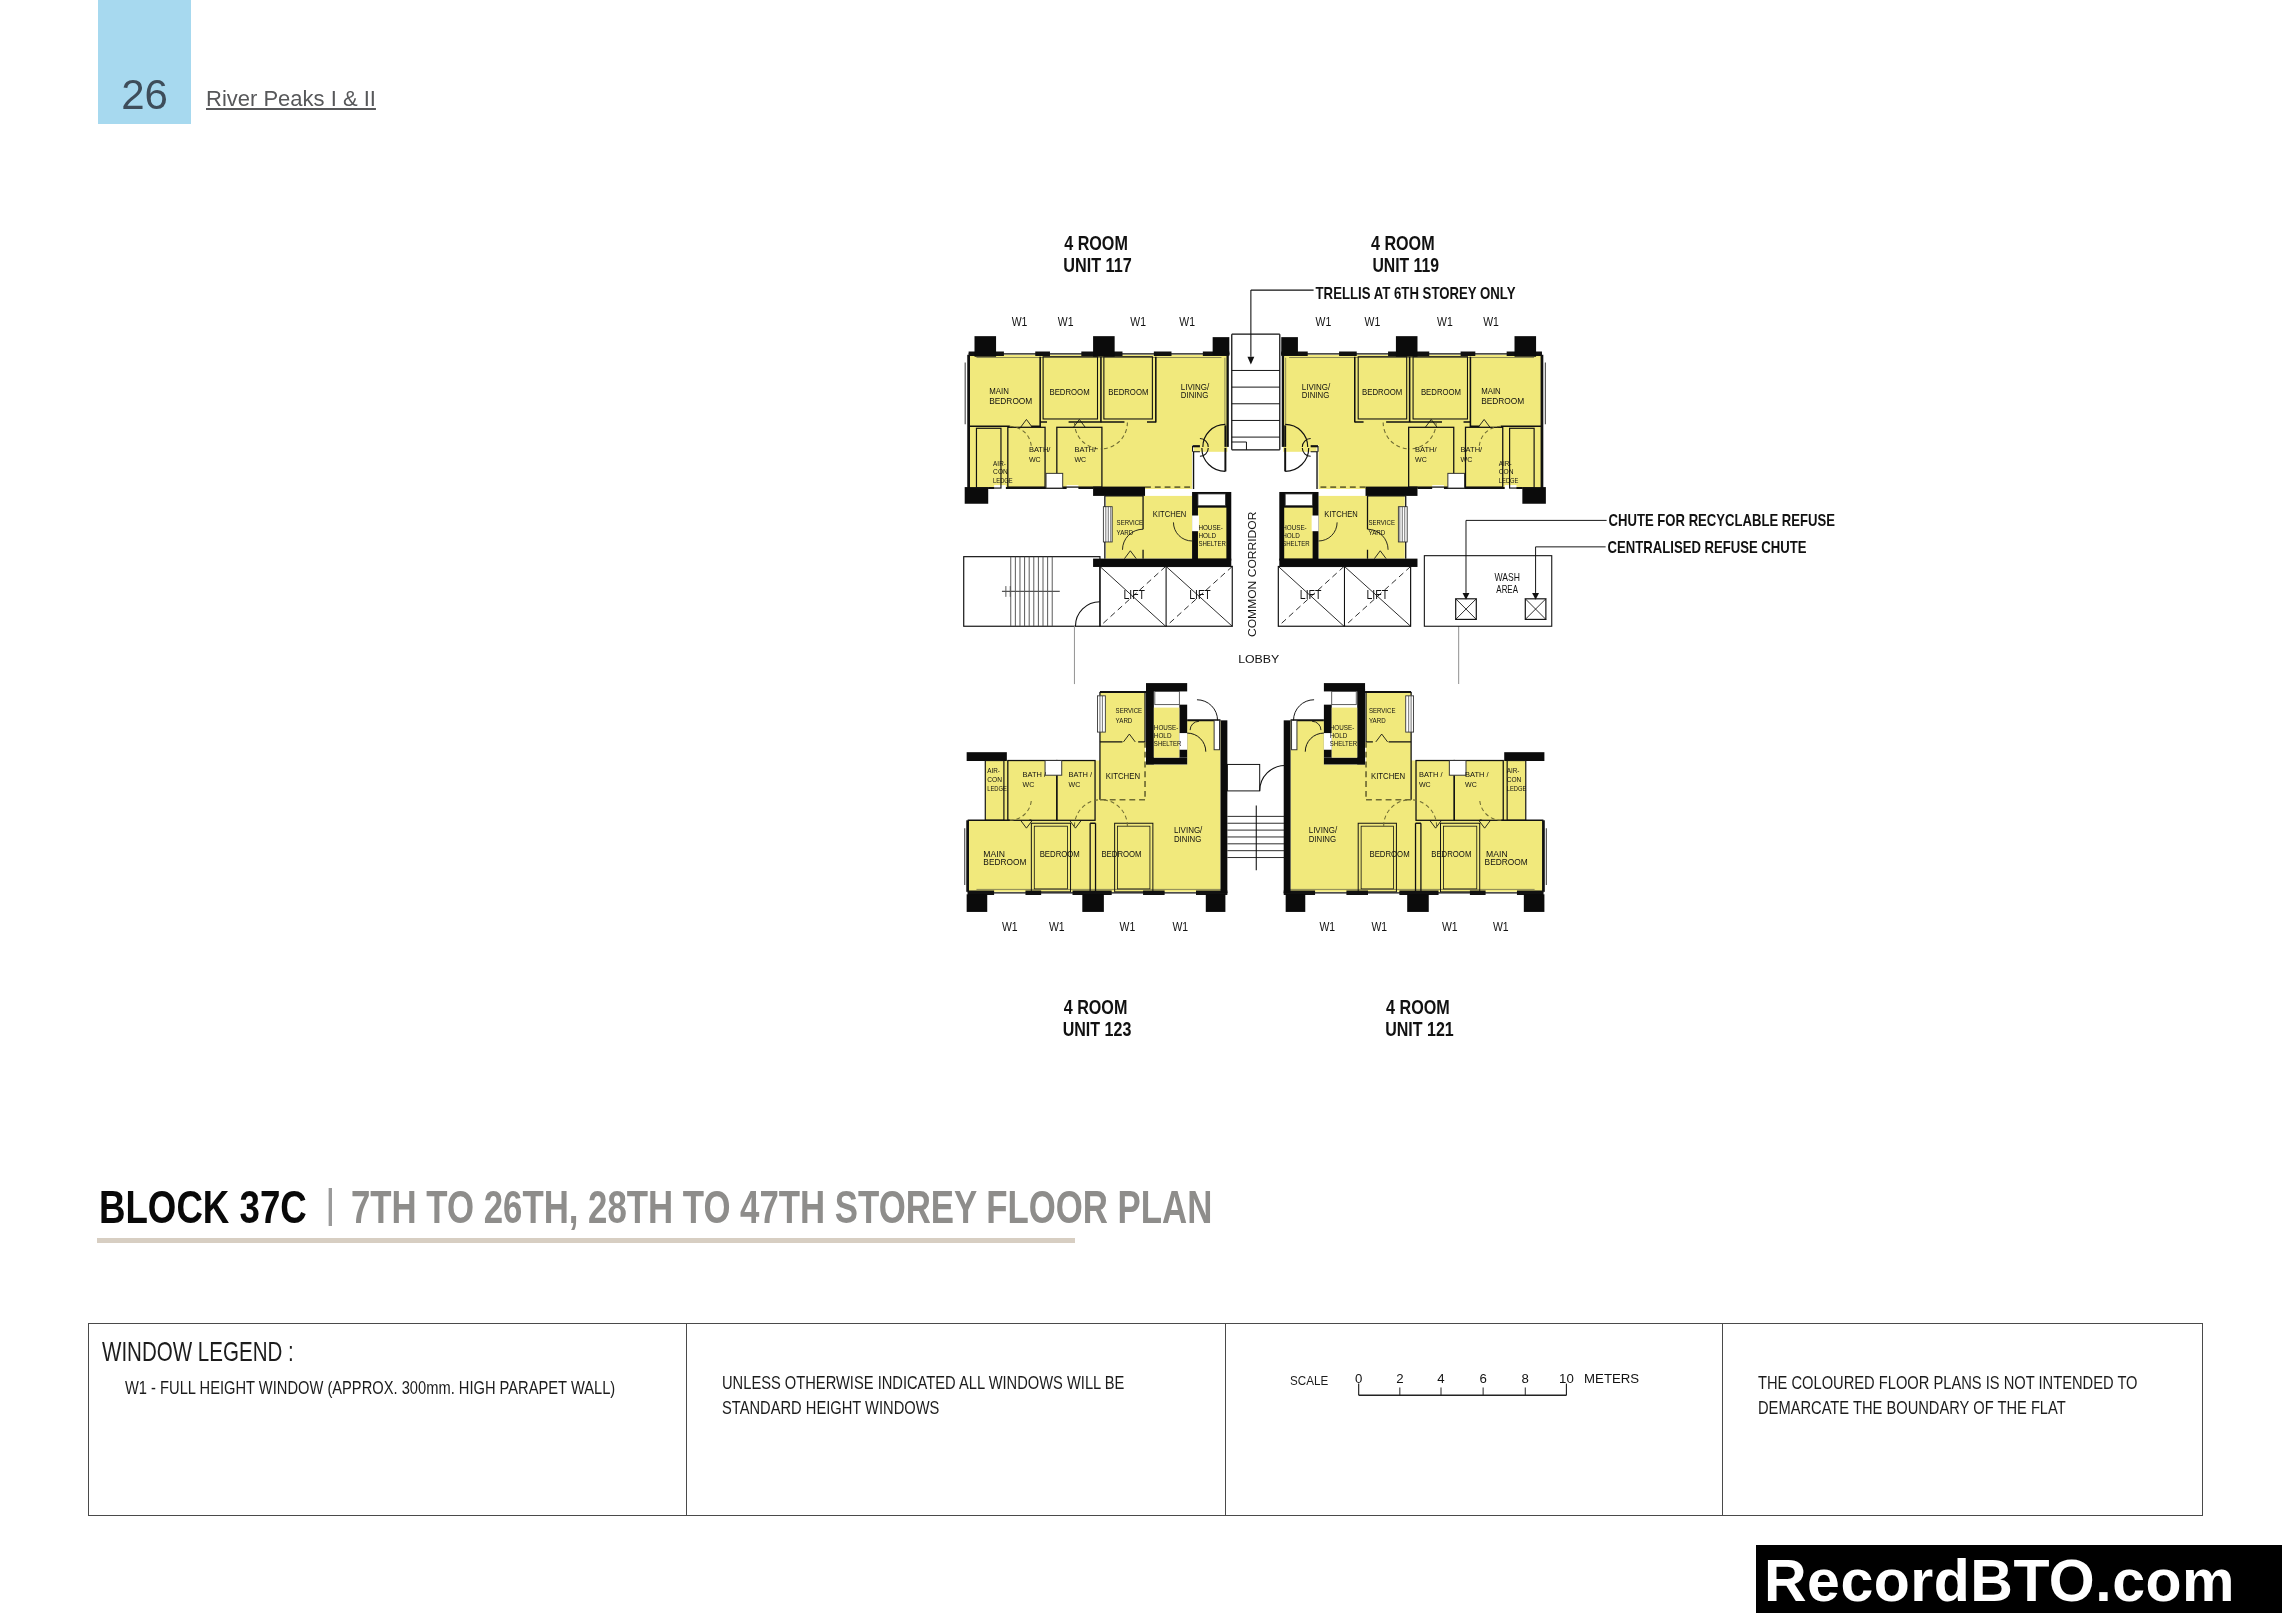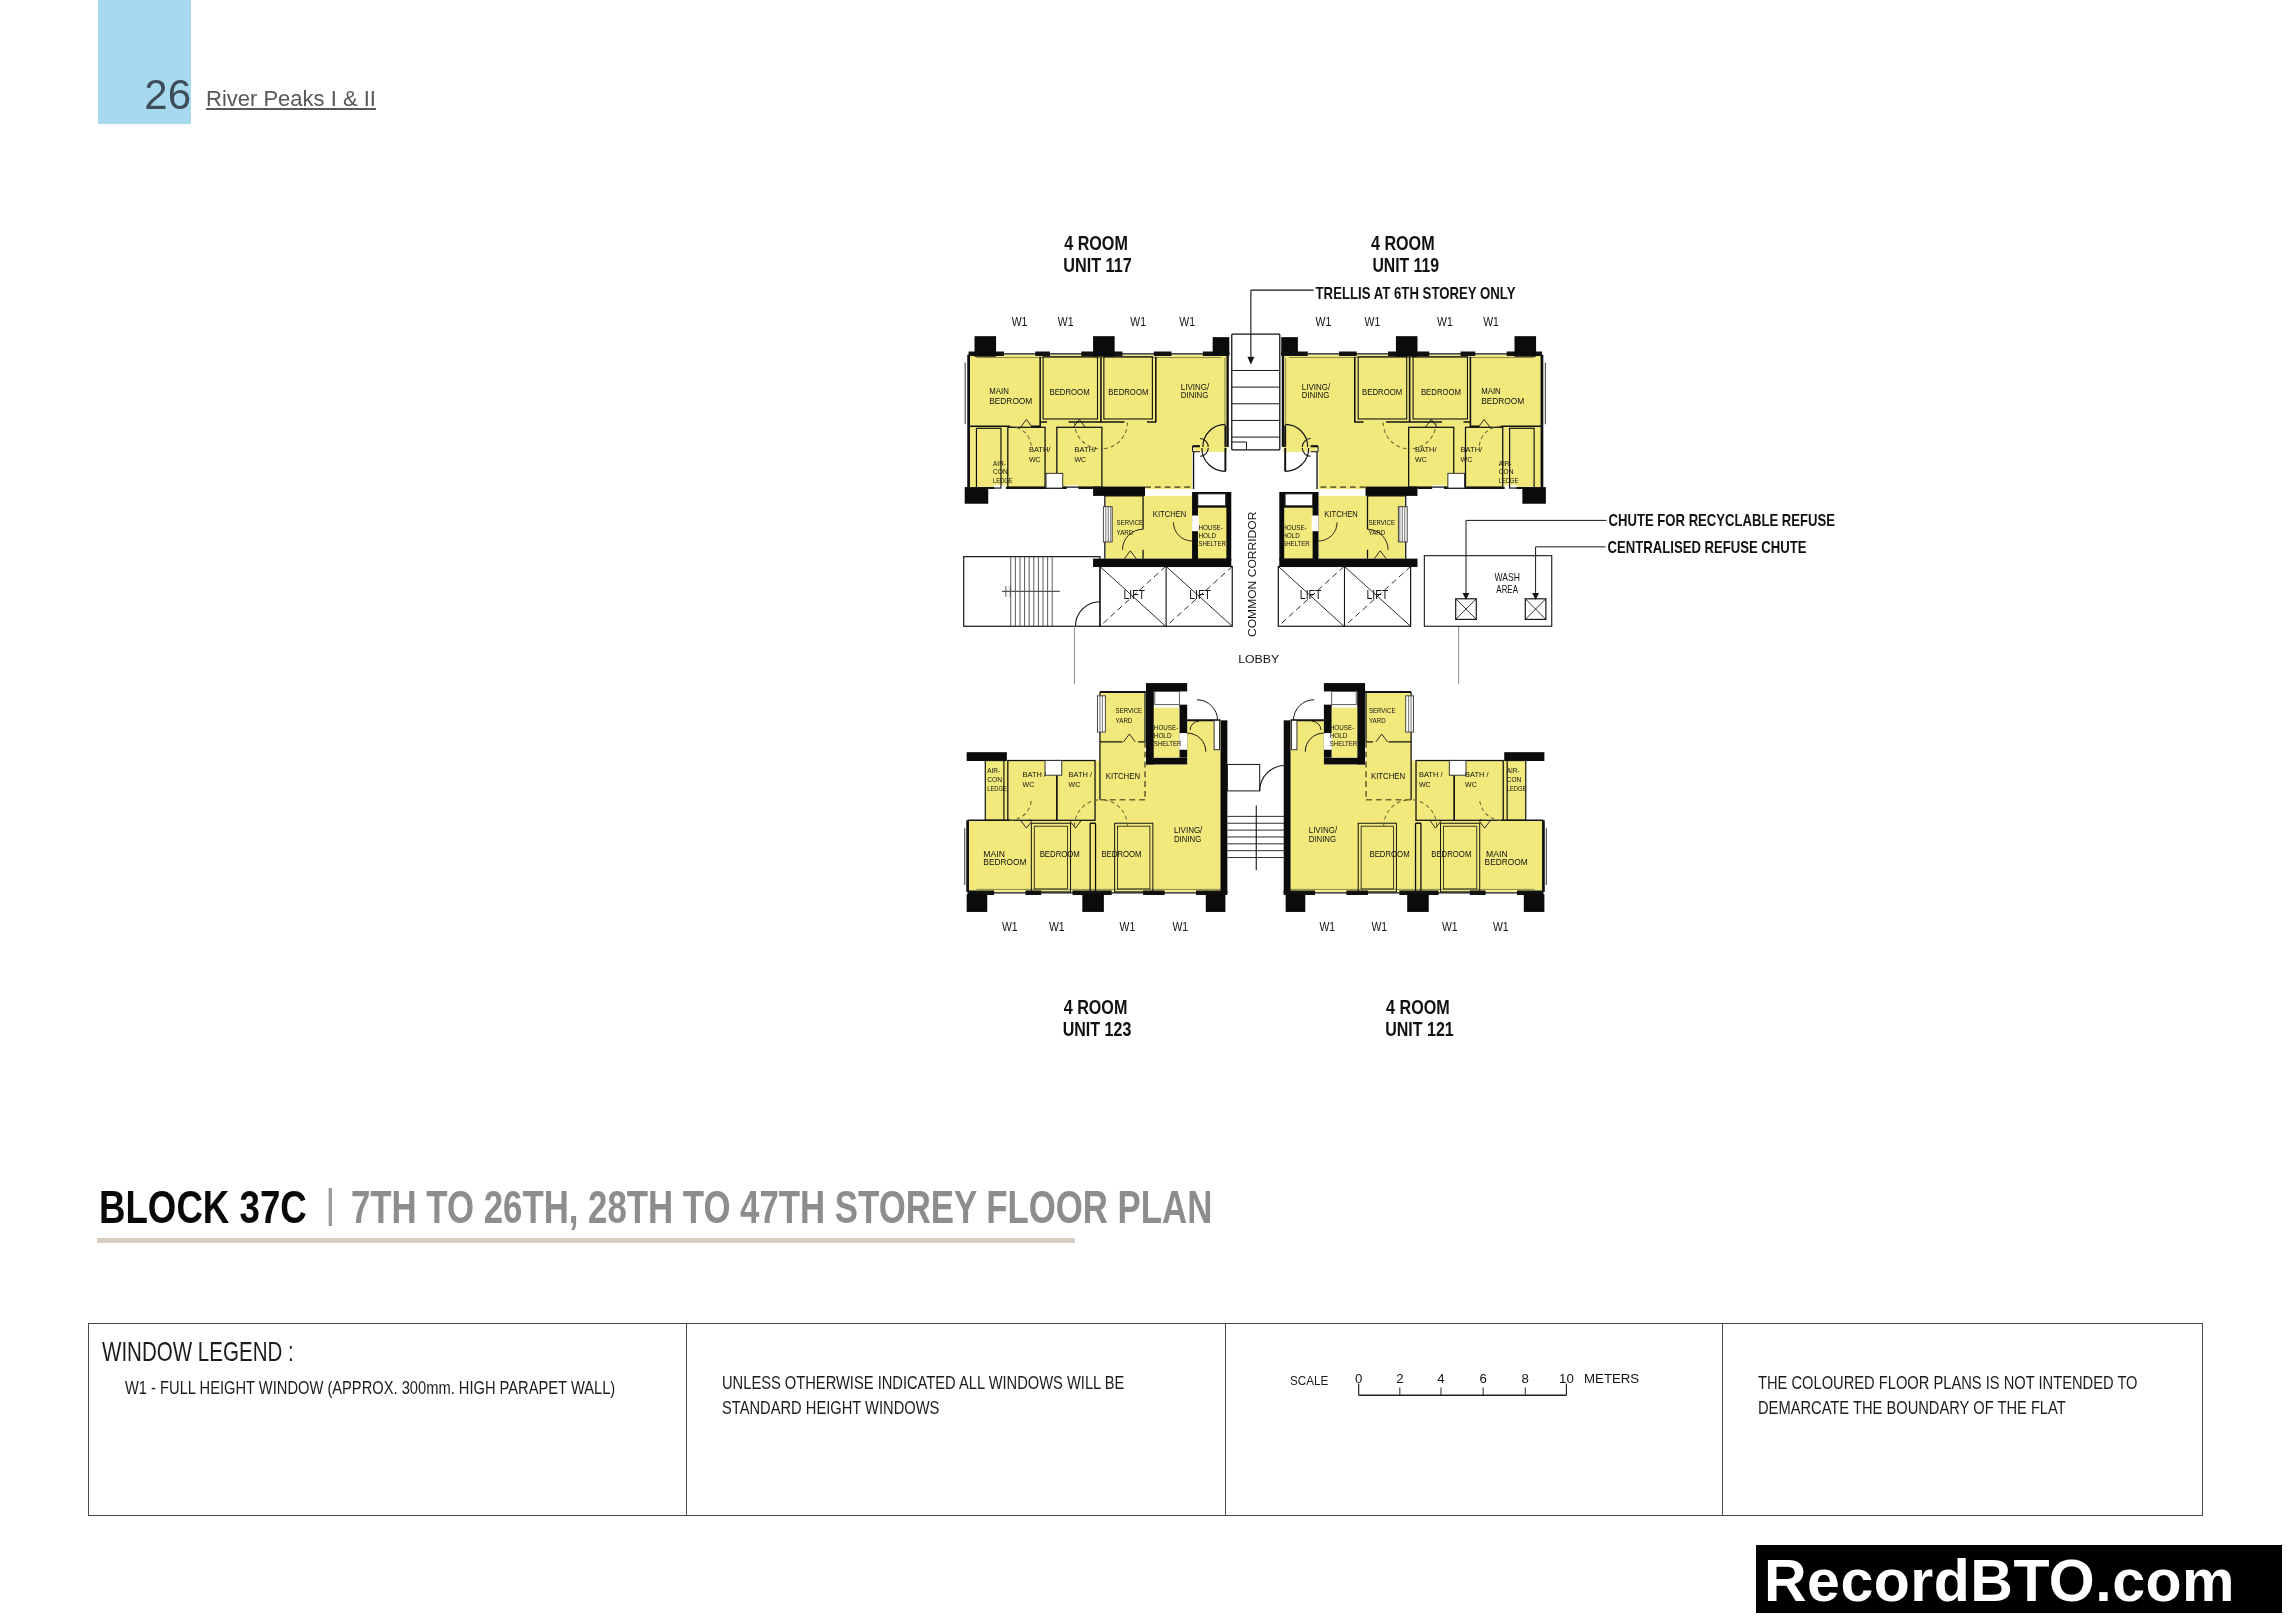--- a/index.html
+++ b/index.html
@@ -10,21 +10,21 @@
   .yf{fill:#f1e97c;}
   .blk{fill:#0b0b0b;}
   .w{stroke:#111;fill:none;}
 </style>
 </head>
 <body>
 <div id="page">
 
 <div class="abs" style="left:98px;top:0px;width:93px;height:124px;background:#a7d9ef;"></div>
 
-<div class="abs" style="left:98px;top:71px;width:93px;text-align:right;font-size:42px;color:#3e4d5a;">26</div>
+<div class="abs" style="left:98px;top:71px;width:93px;text-align:center;font-size:42px;color:#3e4d5a;">26</div>
 
 <div class="abs" style="left:206px;top:86px;font-size:22px;color:#57585a;text-decoration:underline;">River Peaks I &amp; II</div>
 
 <svg class="abs" style="left:0;top:0" width="2293" height="1621" viewBox="0 0 2339 1654">
 <defs>
 
 <g id="uTop">
 
   <path class="yf" d="M988,362 H1252 V454 H1216 V499 H988 Z"></path>
 

